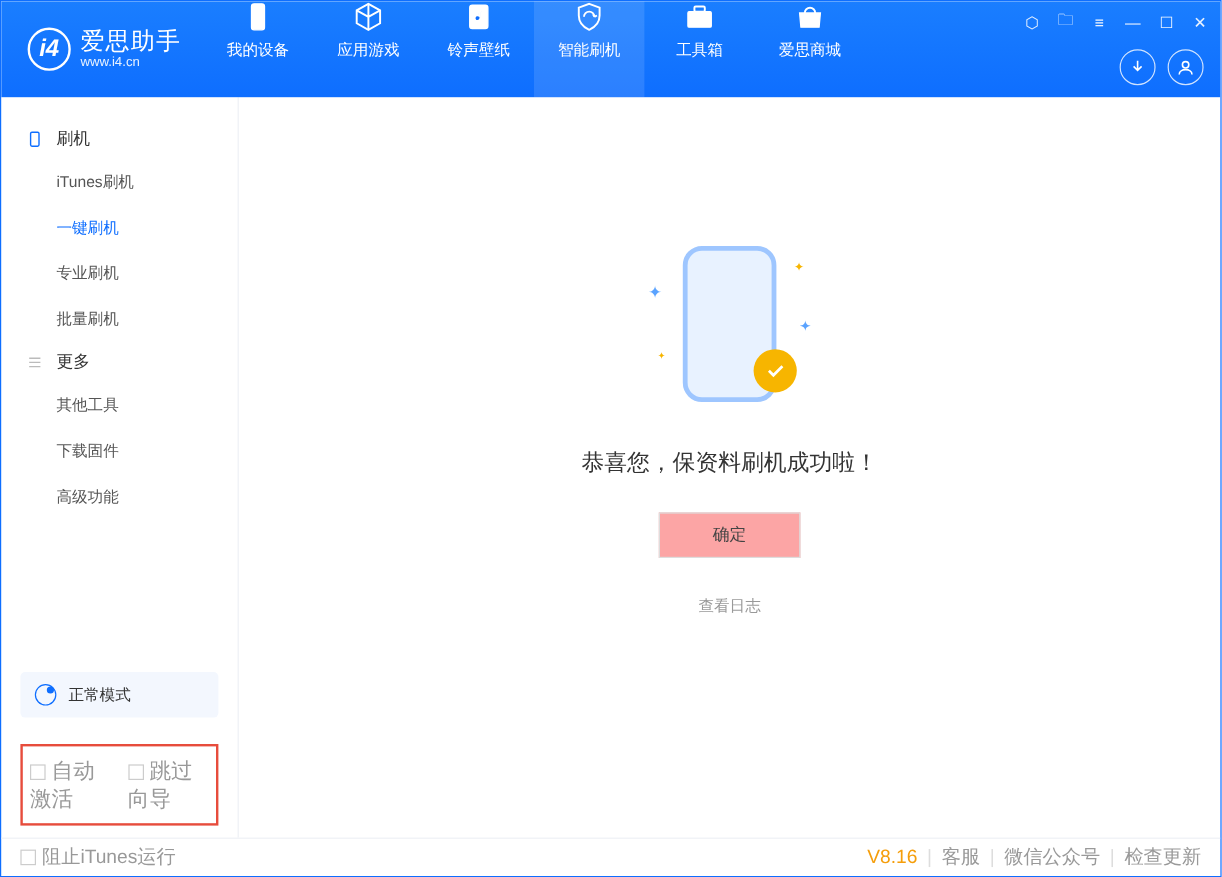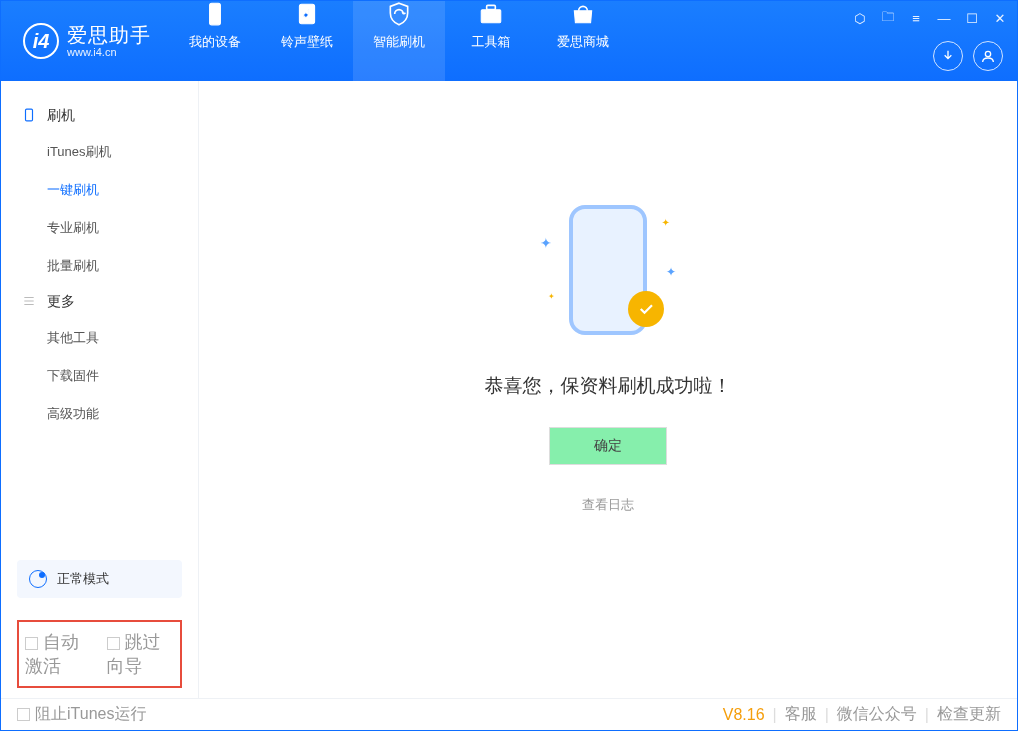--- a/index.html
+++ b/index.html
@@ -15,21 +15,21 @@
 .nav-item.active { background: rgba(255,255,255,0.12); }
 .nav-icon { width: 26px; height: 26px; margin-bottom: 6px; display: flex; align-items: center; justify-content: center; }
 .nav-icon svg { width: 26px; height: 26px; fill: #fff; stroke: #fff; }
 .win-controls { position: absolute; right: 8px; top: 6px; display: flex; gap: 10px; font-size: 13px; color: #fff; align-items: center; }
 .win-controls span { cursor: pointer; opacity: 0.9; width: 18px; text-align: center; }
 .header-actions { position: absolute; right: 14px; bottom: 10px; display: flex; gap: 10px; }
 .round-btn { width: 30px; height: 30px; border: 1.5px solid rgba(255,255,255,0.8); border-radius: 50%; display: flex; align-items: center; justify-content: center; cursor: pointer; }
 .round-btn svg { width: 16px; height: 16px; fill: none; stroke: #fff; stroke-width: 2; }
 .body { display: flex; height: calc(100% - 80px - 32px); }
 .sidebar { width: 198px; border-right: 1px solid #eef1f5; padding-top: 18px; display: flex; flex-direction: column; }
-.group-header { display: flex; align-items: flex-start; padding: 8px 20px; font-size: 14px; color: #333; font-weight: 500; }
+.group-header { display: flex; align-items: center; padding: 8px 20px; font-size: 14px; color: #333; font-weight: 500; }
 .group-header .gh-icon { width: 16px; height: 16px; margin-right: 10px; display: flex; align-items: center; justify-content: center; }
 .sub-item { padding: 10px 20px 10px 46px; font-size: 13px; color: #555; cursor: pointer; }
 .sub-item.active { color: #0e6eff; }
 .sidebar-spacer { flex: 1; }
 .mode-card, .device-card { margin: 8px 16px; background: #f3f7fe; border-radius: 4px; padding: 10px 12px; font-size: 13px; }
 .mode-card { display: flex; align-items: center; color: #333; }
 .mode-card .m-icon { width: 18px; height: 18px; border: 1.5px solid #0e6eff; border-radius: 50%; margin-right: 10px; position: relative; }
 .mode-card .m-icon::after { content: ''; position: absolute; width: 6px; height: 6px; background: #0e6eff; border-radius: 50%; top: 1px; right: 1px; }
 .device-card .d-row { display: flex; align-items: center; }
 .device-card .d-icon { width: 18px; height: 18px; border: 1.5px solid #0e6eff; border-radius: 4px; margin-right: 10px; position: relative; }
@@ -43,21 +43,21 @@
 .success-illust { width: 140px; height: 140px; position: relative; margin-bottom: 28px; }
 .phone-shape { width: 78px; height: 130px; border: 4px solid #9ec6ff; border-radius: 16px; margin: 0 auto; position: relative; background: #e8f2ff; }
 .check-badge { position: absolute; bottom: 18px; right: 14px; width: 36px; height: 36px; background: #f7b500; border-radius: 50%; display: flex; align-items: center; justify-content: center; }
 .check-badge svg { width: 18px; height: 18px; stroke: #fff; stroke-width: 3; fill: none; }
 .sparkle { position: absolute; color: #9ec6ff; }
 .sp1 { top: 30px; left: 2px; font-size: 14px; color: #5aa3ff; }
 .sp2 { top: 12px; right: 8px; font-size: 10px; color: #f7b500; }
 .sp3 { bottom: 44px; left: 10px; font-size: 8px; color: #f7b500; }
 .sp4 { top: 60px; right: 2px; font-size: 12px; color: #5aa3ff; }
 .success-msg { font-size: 19px; color: #333; margin-bottom: 28px; }
-.ok-btn { padding: 9px 44px; border: 1px solid #ddd; background: #86efac; font-size: 14px; color: #444; cursor: pointer; margin-bottom: 31px; }
+.ok-btn { padding: 9px 44px; border: 1px solid #ddd; background: #fca5a5; font-size: 14px; color: #444; cursor: pointer; margin-bottom: 31px; }
 .log-link { font-size: 13px; color: #999; cursor: pointer; }
 .footer { height: 32px; border-top: 1px solid #eef1f5; display: flex; align-items: center; padding: 0 16px; font-size: 16px; color: #999; }
 .footer .left { display: flex; align-items: center; }
 .footer .right { margin-left: auto; display: flex; align-items: center; gap: 8px; }
 .footer .sep { color: #ddd; }
 .footer .link { cursor: pointer; }
 .ver { color: #f59e0b; }
 </style>
 </head>
 <body>
@@ -71,20 +71,29 @@
     </div>
   </div>
   <div class="nav">
     <div class="nav-item">
       <div class="nav-icon">
           <svg viewBox="0 0 24 24">
             <rect x="7" y="2" width="10" height="20" rx="2" fill="#fff"></rect>
           </svg>
         </div>
       <span>我的设备</span>
+    </div>
+    <div class="nav-item">
+      <div class="nav-icon">
+          <svg viewBox="0 0 24 24">
+            <path d="M12 2l9 5v10l-9 5-9-5V7z" fill="none" stroke-width="1.5"></path>
+            <path d="M12 2v20M3 7l9 5 9-5" stroke-width="1.5" fill="none"></path>
+          </svg>
+        </div>
+      <span>应用游戏</span>
     </div>
     <div class="nav-item">
       <div class="nav-icon">
           <svg viewBox="0 0 24 24">
             <rect x="5" y="3" width="14" height="18" rx="2" fill="#fff"></rect>
             <path d="M13 8v5a2 2 0 11-1-1.7V9l2-1z" fill="#0e6eff"></path>
           </svg>
         </div>
       <span>铃声壁纸</span>
     </div>

